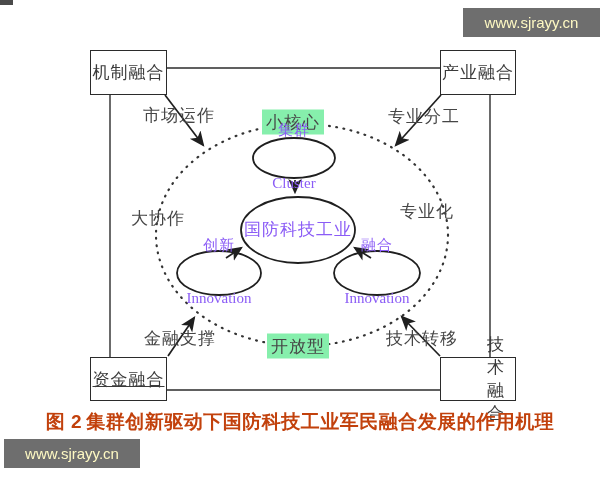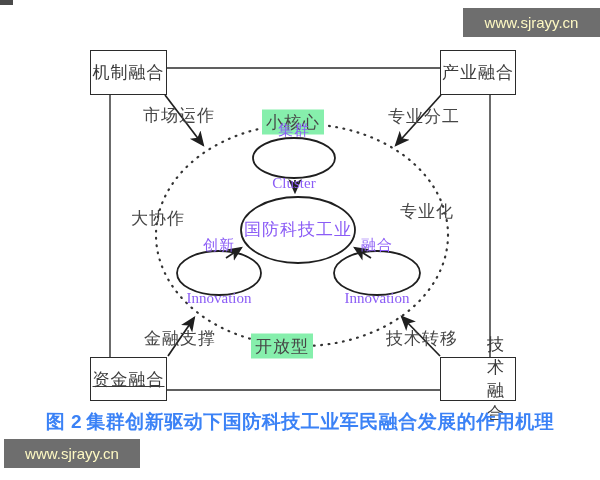--- a/index.html
+++ b/index.html
@@ -34,21 +34,21 @@
     position:absolute;transform:translate(-50%,-50%);text-align:center;
     z-index:4;color:#8b5cf6;line-height:1.12;white-space:nowrap;
   }
   .node .zh{display:block;letter-spacing:1px;}
   .node .en{display:block;margin-top:36px;}
   .node-cluster,.node-innovation,.node-integration{font-size:15px;}
   .node-center{font-size:17px;letter-spacing:0.5px;}
   .caption{
     position:absolute;left:0;top:409px;width:600px;text-align:center;
     font-family:"Liberation Sans","DejaVu Sans",sans-serif;
-    font-weight:bold;font-size:19px;color:#3b82f6;letter-spacing:0.5px;z-index:5;
+    font-weight:bold;font-size:19px;color:#c2410c;letter-spacing:0.5px;z-index:5;
     display:flex;justify-content:center;gap:4px;white-space:nowrap;
   }
 </style>
 </head>
 <body>
 
 <div class="stage">
 
   <div class="artifact"></div>
 
@@ -87,21 +87,21 @@
   <div class="cbox box-tr">产业融合</div>
   <div class="cbox box-bl">资金融合</div>
   <div class="cbox box-br">技术融合</div>
 
   <div class="elabel" style="left:179px;top:115px;">市场运作</div>
   <div class="elabel onring" style="left:293px;top:122px;">小核心</div>
   <div class="elabel" style="left:424px;top:116px;">专业分工</div>
   <div class="elabel" style="left:158px;top:218px;">大协作</div>
   <div class="elabel" style="left:427px;top:211px;">专业化</div>
   <div class="elabel" style="left:180px;top:338px;">金融支撑</div>
-  <div class="elabel onring" style="left:282px;top:346px;">开放型</div>
+  <div class="elabel onring" style="left:298px;top:346px;">开放型</div>
   <div class="elabel" style="left:422px;top:338px;">技术转移</div>
 
   <div class="node node-cluster" style="left:294px;top:157px;">
     <span class="zh">集群</span>
     <span class="en">Cluster</span>
   </div>
   <div class="node node-center" style="left:298px;top:230px;">
     <span class="zh">国防科技工业</span>
   </div>
   <div class="node node-innovation" style="left:219px;top:272px;">

